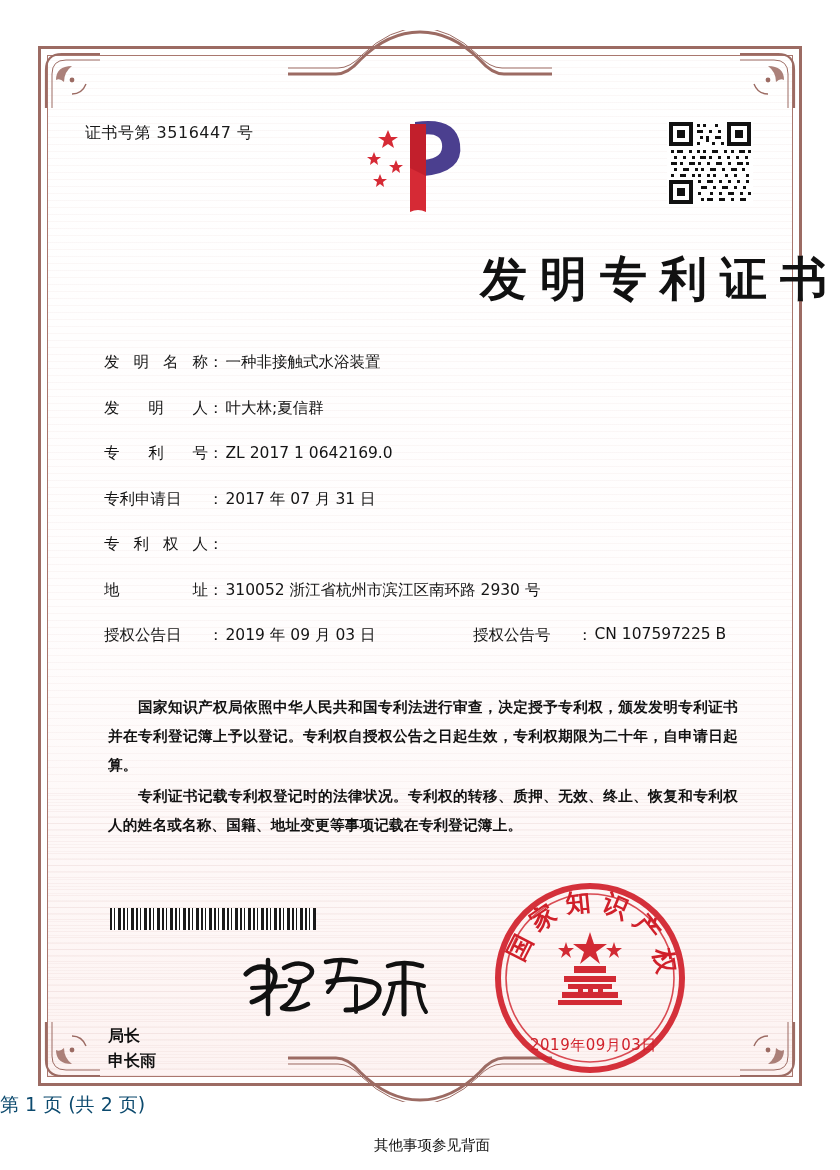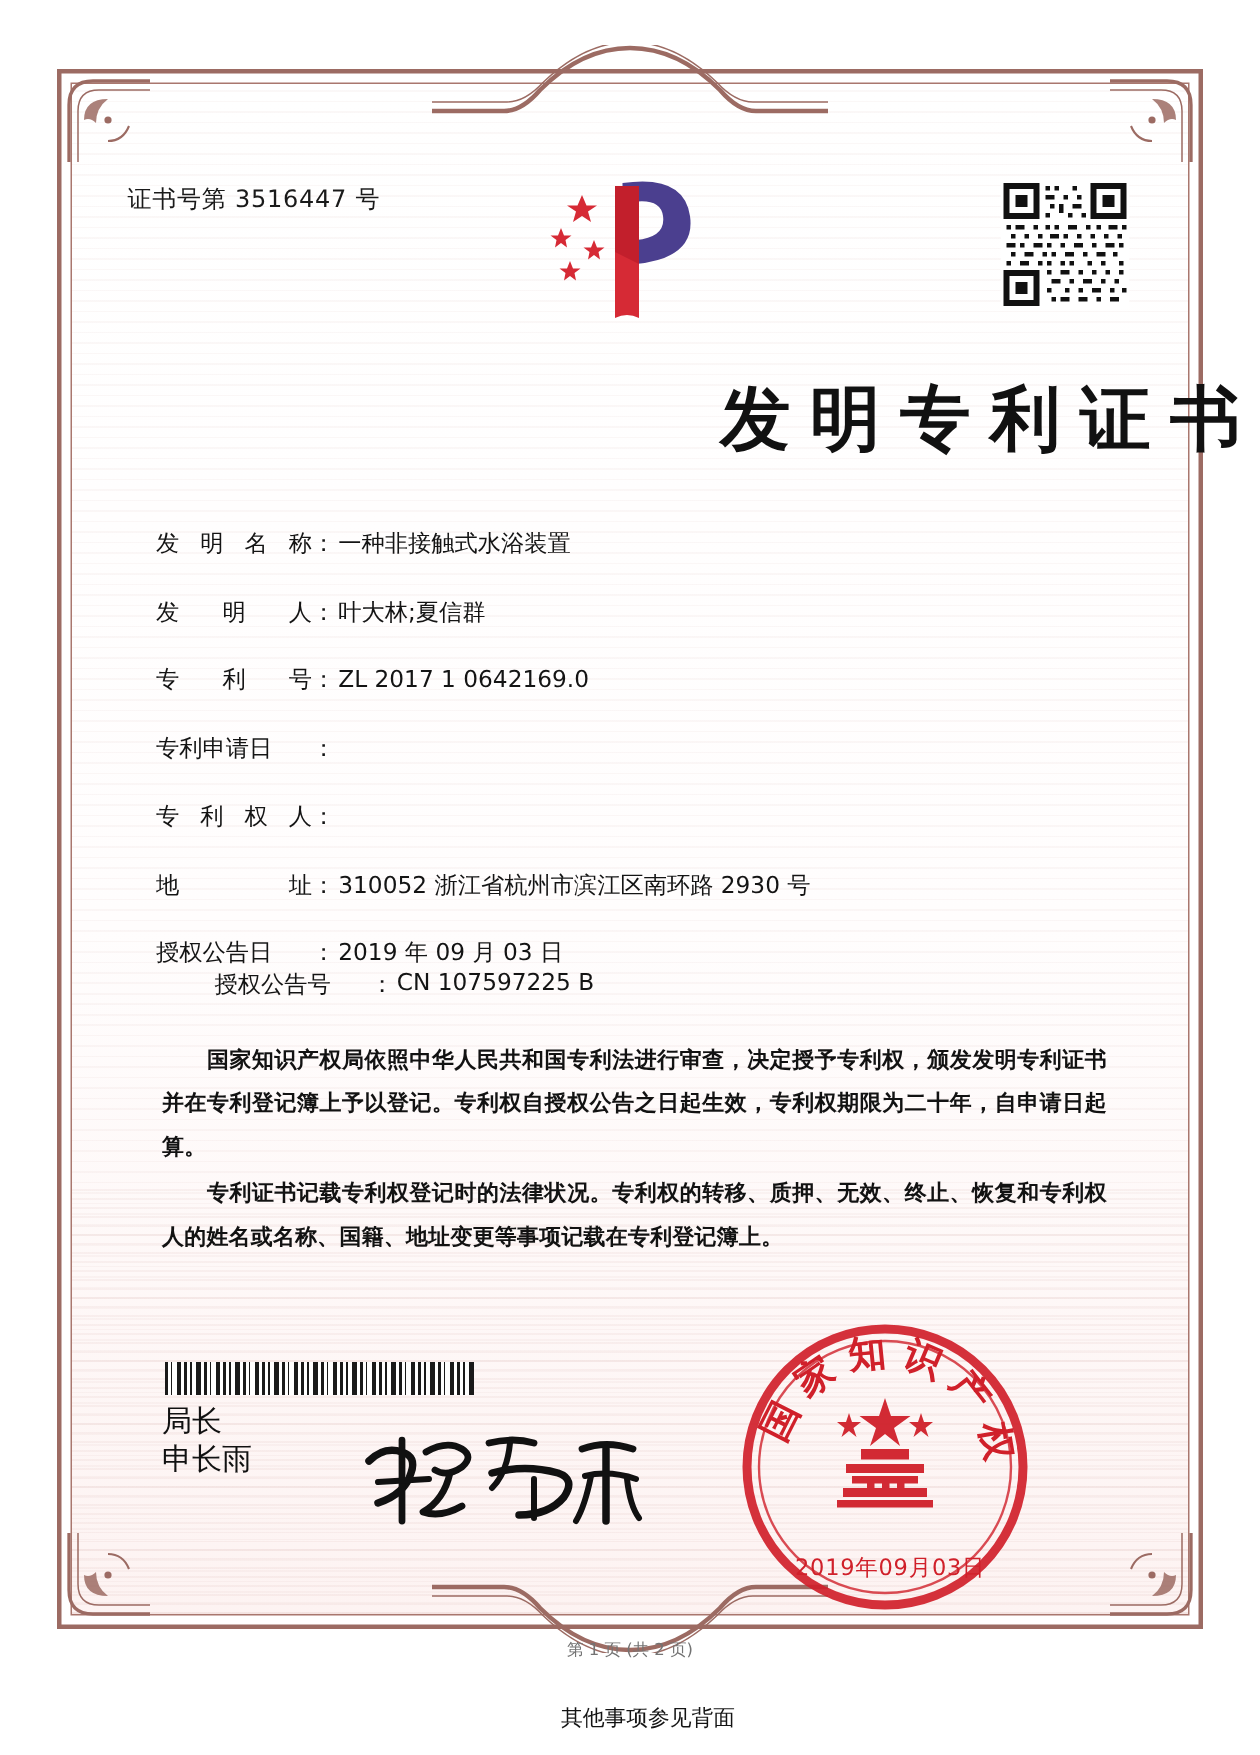--- a/index.html
+++ b/index.html
@@ -164,21 +164,20 @@
   .f-label.tight { letter-spacing: 0; }
   .f-sep { padding: 0 2px 0 0; }
   .f-value { flex: 1; }
 
   .row-two {
     display: flex;
     align-items: baseline;
     font-size: 15.5px;
     color: #141414;
     margin-bottom: 0;
-    flex-direction: column;
   }
   .col-a { width: 330px; display:flex; }
   .col-b { display:flex; }
   .lab-a { width: 104px; flex: 0 0 104px; display:flex; justify-content: space-between; }
   .lab-b { width: 104px; flex: 0 0 104px; display:flex; justify-content: space-between; margin-left: 39px; }
 
   
   .paragraphs {
     position: absolute;
     left: 104px;
@@ -212,24 +211,24 @@
       #ffffff 5px, #ffffff 8px,
       #1a1a1a 8px, #1a1a1a 11px,
       #ffffff 11px, #ffffff 13px
     );
   }
 
   
   .sig-label {
     position: absolute;
     left: 108px;
-    top: 935px;
-    font-family: "DejaVu Sans", sans-serif;
-    font-size: 20px;
-    font-weight: normal;
+    top: 1023px;
+    font-family: "DejaVu Sans", sans-serif;
+    font-size: 16px;
+    font-weight: bold;
     color: #111;
     line-height: 25px;
   }
   .sig-hand {
     position: absolute;
     left: 238px;
     top: 952px;
     width: 200px;
     height: 74px;
     color: #111;
@@ -253,24 +252,24 @@
     letter-spacing: 0.5px;
     white-space: nowrap;
     margin-left: 12px;
   }
 
   
   .page-num {
     position: absolute;
     left: 0; right: 0;
     top: 1092px;
-    text-align: center;
-    font-family: "DejaVu Sans", sans-serif;
-    font-size: 11px;
-    color: #737373;
+    text-align: left;
+    font-family: "DejaVu Sans", sans-serif;
+    font-size: 19px;
+    color: #0c4a6e;
   }
   .back-note {
     position: absolute;
     left: 0; right: 0;
     top: 1136px;
     text-align: center;
     font-family: "DejaVu Sans", sans-serif;
     font-size: 14.5px;
     color: #141414;
     padding-left: 24px;
@@ -487,20 +486,21 @@
       </span>
       <span class="f-sep">：</span>
       <span class="f-value">ZL 2017 1 0642169.0</span>
     </div>
 
     <div class="field-row">
       <span class="f-label tight">
         <span>专利申请日</span>
       </span>
       <span class="f-sep">：</span>
+      <span class="f-value">2017 年 07 月 31 日</span>
     </div>
 
     <div class="field-row">
       <span class="f-label">
         <span>专</span>
         <span>利</span>
         <span>权</span>
         <span>人</span>
       </span>
       <span class="f-sep">：</span>

